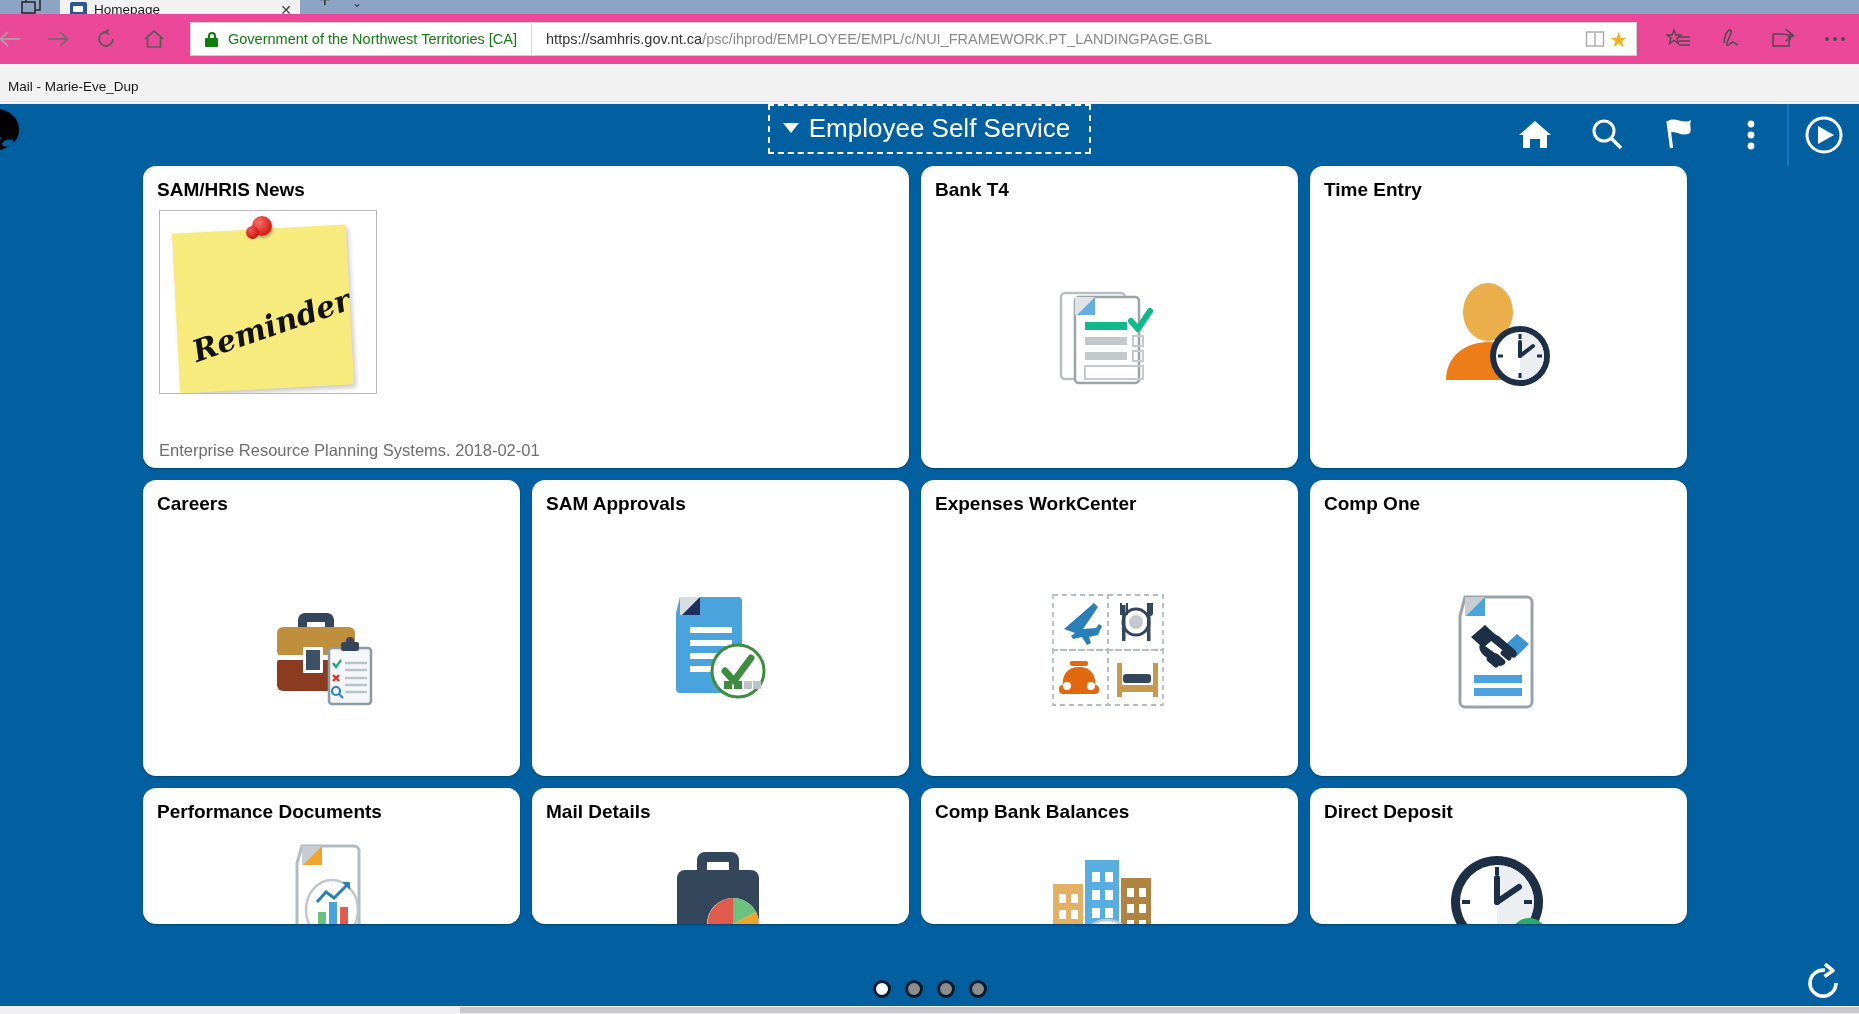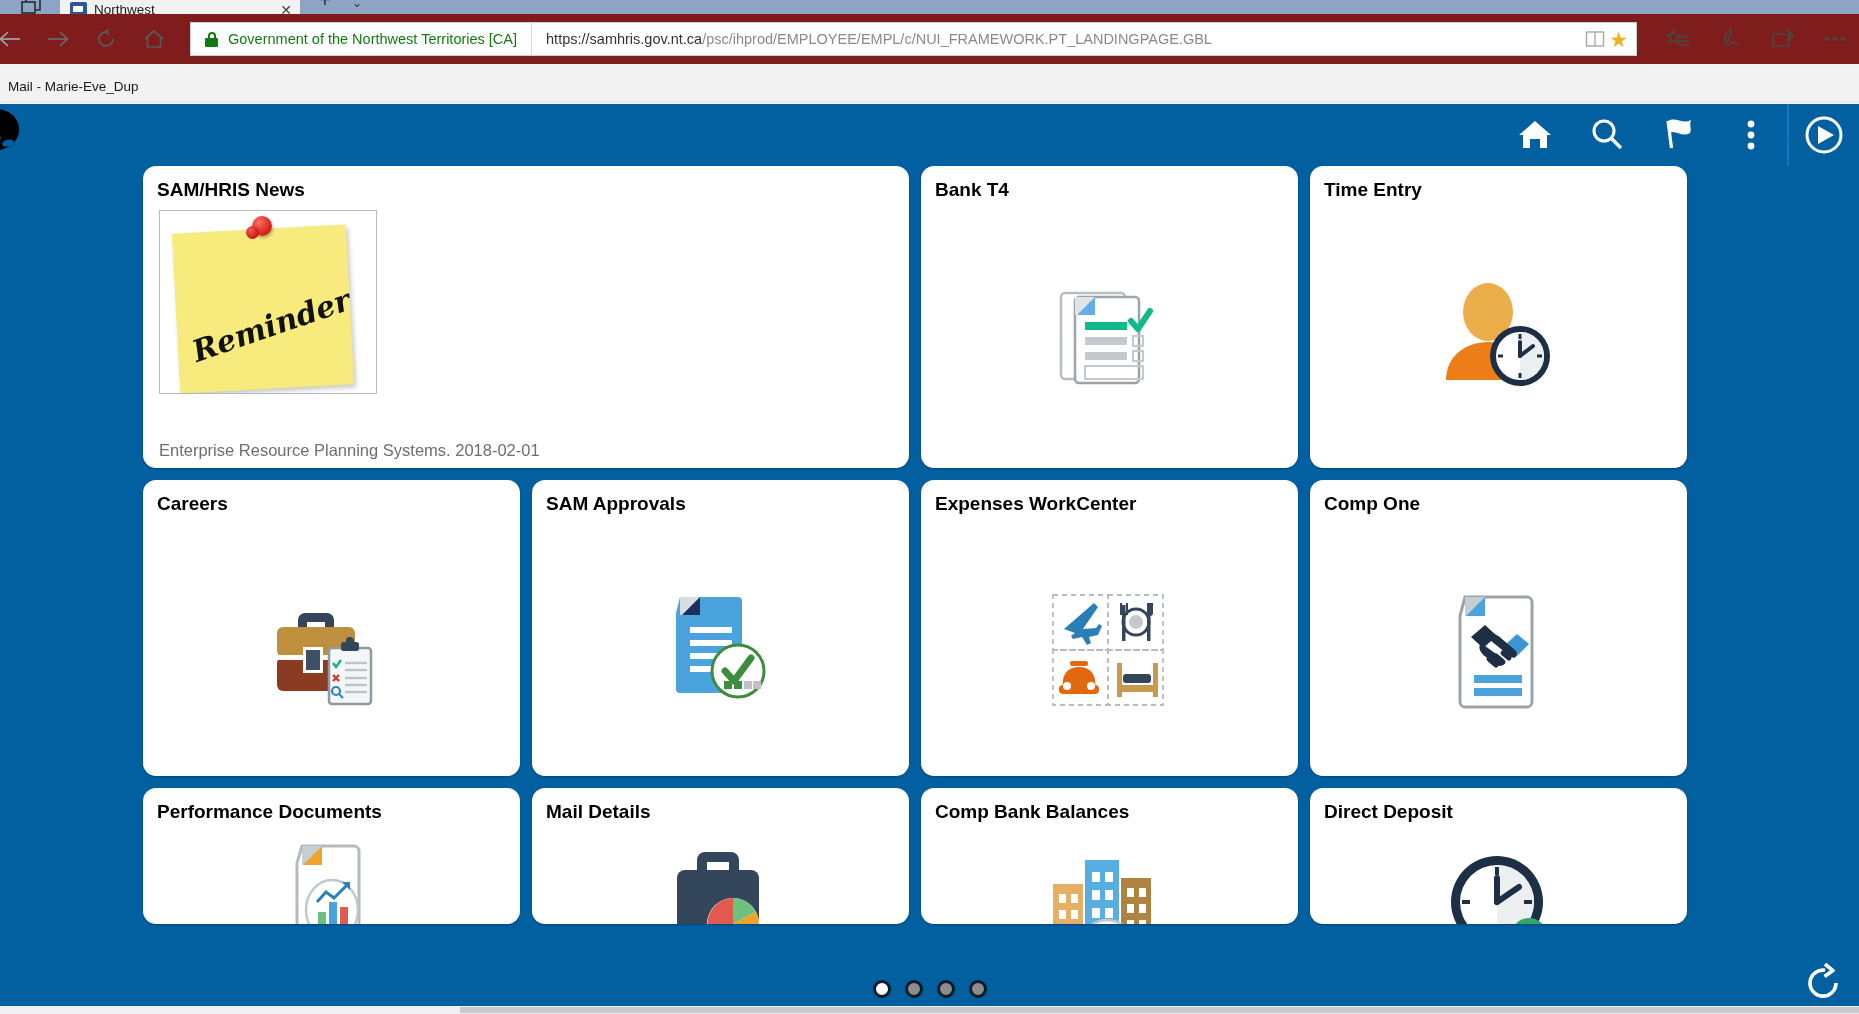--- a/index.html
+++ b/index.html
@@ -46,21 +46,21 @@
     position: absolute; left: 310px; top: -18px; width: 30px; height: 30px;
     color: #333; font-size: 21px; display: flex; align-items: flex-end; justify-content: center;
   }
   .tab-listbtn {
     position: absolute; left: 345px; top: -14px; width: 24px; height: 24px;
     color: #333; font-size: 12px; display: flex; align-items: flex-end; justify-content: center;
   }
 
   .navbar {
     position: absolute; top: 14px; left: 0; width: 1859px; height: 50px;
-    background: #7f1d1d; display: flex; align-items: center; padding-left: 0px;
+    background: #ec4899; display: flex; align-items: center; padding-left: 0px;
   }
   .nav-icon {
     width: 48px; height: 48px; display: flex; align-items: center; justify-content: center;
     color: #5a5a5a; flex: none;
   }
   .nav-icon.back { color: #9a9a9a; margin-left: -14px; }
   .addressbar {
     margin-left: 12px; height: 34px; flex: 1; max-width: 1460px;
     background: #ffffff; border: 1px solid #cfcfcf;
     display: flex; align-items: center; padding: 0 2px 0 0;
@@ -221,21 +221,21 @@
 
   <div class="tabstrip">
     <div class="tab-restore">
       <svg width="20" height="18" viewBox="0 0 20 18">
         <rect x="1" y="4" width="13" height="11" fill="none" stroke="#2b2b2b" stroke-width="1.6"></rect>
         <polyline points="5,4 5,1 19,1 19,12 14,12" fill="none" stroke="#2b2b2b" stroke-width="1.6"></polyline>
       </svg>
     </div>
     <div class="tab-active">
       <span class="tab-favicon"></span>
-      <span class="tab-title">Northwest</span>
+      <span class="tab-title">Homepage</span>
       <span class="tab-close">✕</span>
     </div>
     <div class="tab-newbtn">+</div>
     <div class="tab-listbtn">⌄</div>
   </div>
 
   <div class="navbar">
     <div class="nav-icon back">
       <svg width="26" height="20" viewBox="0 0 26 20">
         <path d="M11 3 L3.5 10 L11 17" fill="none" stroke="#a6a6a6" stroke-width="1.7"></path>
@@ -322,20 +322,26 @@
 
     <div class="psheader">
       <div class="ps-logo">
         <svg width="62" height="54" viewBox="0 0 62 54">
           <path d="M-6 14 C-6 2 8 -2 20 3 C30 7 34 16 33 24 C32 33 24 40 14 42 C2 44 -6 36 -6 26 Z" fill="#000000"></path>
           <ellipse cx="9" cy="31" rx="6" ry="3.4" fill="#0260a0" transform="rotate(-14 9 31)"></ellipse>
           <ellipse cx="22" cy="35" rx="6" ry="3.4" fill="#0260a0" transform="rotate(-14 22 35)"></ellipse>
         </svg>
       </div>
 
+      <div class="ps-title-wrap">
+        <div class="ps-title">
+          <span class="ps-caret"></span>
+          <span class="ps-title-text">Employee Self Service</span>
+        </div>
+      </div>
 
       <div class="ps-actions">
         <div class="ps-act">
           <svg width="40" height="36" viewBox="0 0 40 36">
             <path d="M4 18 L20 4 L36 18 L32 18 L32 31 L25 31 L25 22 L15 22 L15 31 L8 31 L8 18 Z" fill="#ffffff"></path>
           </svg>
         </div>
         <div class="ps-act">
           <svg width="38" height="38" viewBox="0 0 38 38">
             <circle cx="16" cy="15" r="10" fill="none" stroke="#ffffff" stroke-width="3"></circle>

